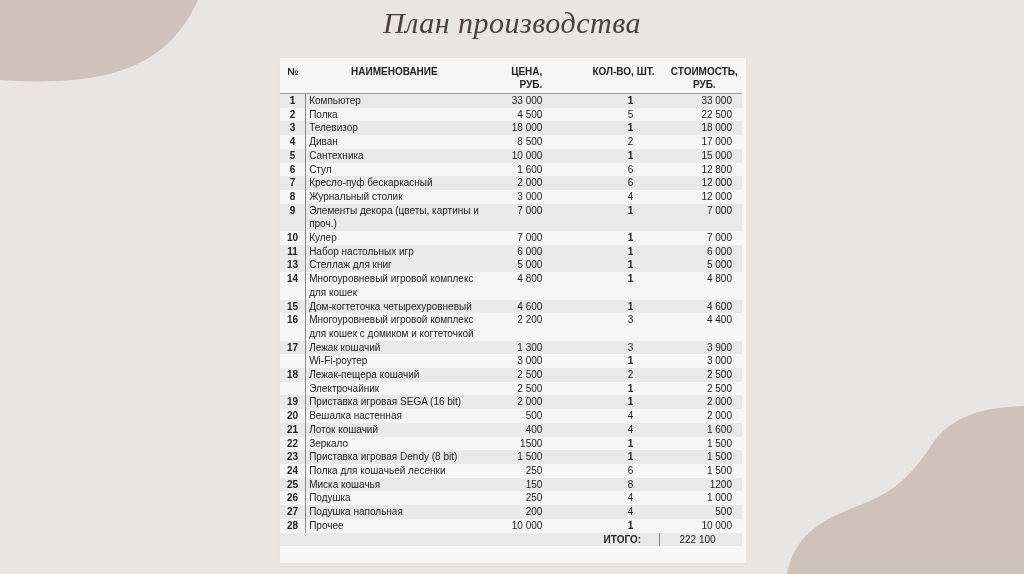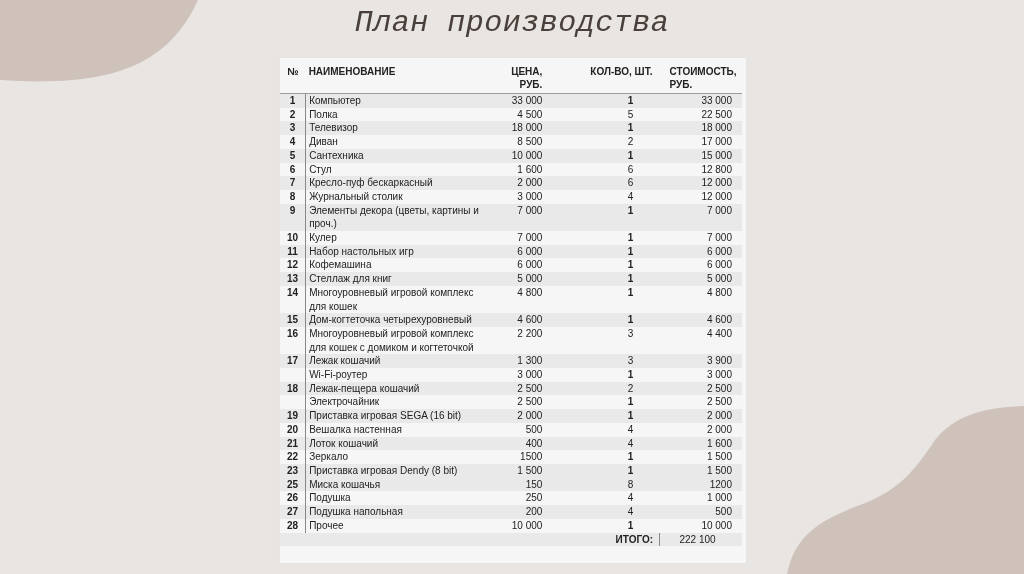--- a/index.html
+++ b/index.html
@@ -1,31 +1,31 @@
 <!DOCTYPE html>
 <html><head>
 <meta charset="utf-8">
 <style>
   html, body { margin:0; padding:0; }
   body { width:1024px; height:574px; background:#e9e5e2; position:relative; overflow:hidden; font-family:"DejaVu Sans", sans-serif; }
   .deco { position:absolute; left:0; top:0; width:1024px; height:574px; }
-  .title { position:absolute; left:0; width:1024px; top:6px; text-align:center; font-family:Liberation Mono, monospace; font-style:italic; font-size:30px; color:#4a403b; letter-spacing:0.5px; }
+  .title { position:absolute; left:0; width:1024px; top:6px; text-align:center; font-family:Liberation Serif, serif; font-style:italic; font-size:30px; color:#4a403b; letter-spacing:0.5px; }
   .panel { position:absolute; left:280px; top:58px; width:466px; height:505px; background:#f6f6f6; box-shadow:0 0 1px rgba(0,0,0,0.05); }
   table { position:absolute; left:0; top:4px; width:462px; border-collapse:collapse; font-family:"Liberation Sans", sans-serif; font-size:10px; color:#222; }
-  th { font-weight:bold; text-align:left; vertical-align:top; padding:3px 3px 2px 3px; height:25px; font-size:10px; line-height:13px; border-bottom:1.5px solid #9a9a9a; }
+  th { font-weight:bold; text-align:center; vertical-align:top; padding:3px 3px 2px 3px; height:25px; font-size:10px; line-height:13px; border-bottom:1.5px solid #9a9a9a; }
   td { padding:0 3px; height:13.7px; line-height:13.7px; vertical-align:top; }
   td.num { width:21px; text-align:center; font-weight:bold; border-right:1px solid #888; }
   th.num { width:21px; text-align:center; }
   td.name { width:190px;margin-left:12px; }
   td.price { text-align:right; width:62px; padding-right:24px; }
   td.qty { text-align:center; width:62px; padding-left:38px; }
   td.cost { text-align:right; width:70px; padding-right:10px; }
   tr.shade td { background:#e9e9e9; }
   .total td { font-weight:bold; }
-  .total .lbl { text-align:right; border-right:1px solid #888; padding-right:6px; }
+  .total .lbl { text-align:right; border-right:1px solid #888; padding-right:18px; }
   .total .val { text-align:center; padding-right:10px; font-weight:normal; }
 </style>
 </head>
 <body>
 
 <svg class="deco" viewBox="0 0 1024 574" width="1024" height="574">
   <path d="M0,0 L198,0 C180,40 150,65 105,75 C70,83 30,82 0,80 Z" fill="#cfc2bb"></path>
   <path d="M787,574 C795,535 820,520 860,505 C900,490 915,470 935,440 C955,415 985,407 1024,406 L1024,574 Z" fill="#cfc2bb"></path>
 </svg>
 
@@ -113,27 +113,20 @@
           <td class="qty" style="font-weight: bold;">1</td>
           <td class="cost">7 000</td>
         </tr>
         <tr class="shade">
           <td class="num">11</td>
           <td class="name">Набор настольных игр</td>
           <td class="price">6 000</td>
           <td class="qty" style="font-weight: bold;">1</td>
           <td class="cost">6 000</td>
         </tr>
-        <tr>
-          <td class="num">12</td>
-          <td class="name">Кофемашина</td>
-          <td class="price">6 000</td>
-          <td class="qty" style="font-weight: bold;">1</td>
-          <td class="cost">6 000</td>
-        </tr>
         <tr class="shade">
           <td class="num">13</td>
           <td class="name">Стеллаж для книг</td>
           <td class="price">5 000</td>
           <td class="qty" style="font-weight: bold;">1</td>
           <td class="cost">5 000</td>
         </tr>
         <tr>
           <td class="num">14</td>
           <td class="name">Многоуровневый игровой комплекс для кошек</td>
@@ -209,20 +202,27 @@
           <td class="name">Зеркало</td>
           <td class="price">1500</td>
           <td class="qty" style="font-weight: bold;">1</td>
           <td class="cost">1 500</td>
         </tr>
         <tr class="shade">
           <td class="num">23</td>
           <td class="name">Приставка игровая Dendy (8 bit)</td>
           <td class="price">1 500</td>
           <td class="qty" style="font-weight: bold;">1</td>
+          <td class="cost">1 500</td>
+        </tr>
+        <tr>
+          <td class="num">24</td>
+          <td class="name">Полка для кошачьей лесенки</td>
+          <td class="price">250</td>
+          <td class="qty">6</td>
           <td class="cost">1 500</td>
         </tr>
         <tr class="shade">
           <td class="num">25</td>
           <td class="name">Миска кошачья</td>
           <td class="price">150</td>
           <td class="qty">8</td>
           <td class="cost">1200</td>
         </tr>
         <tr>

